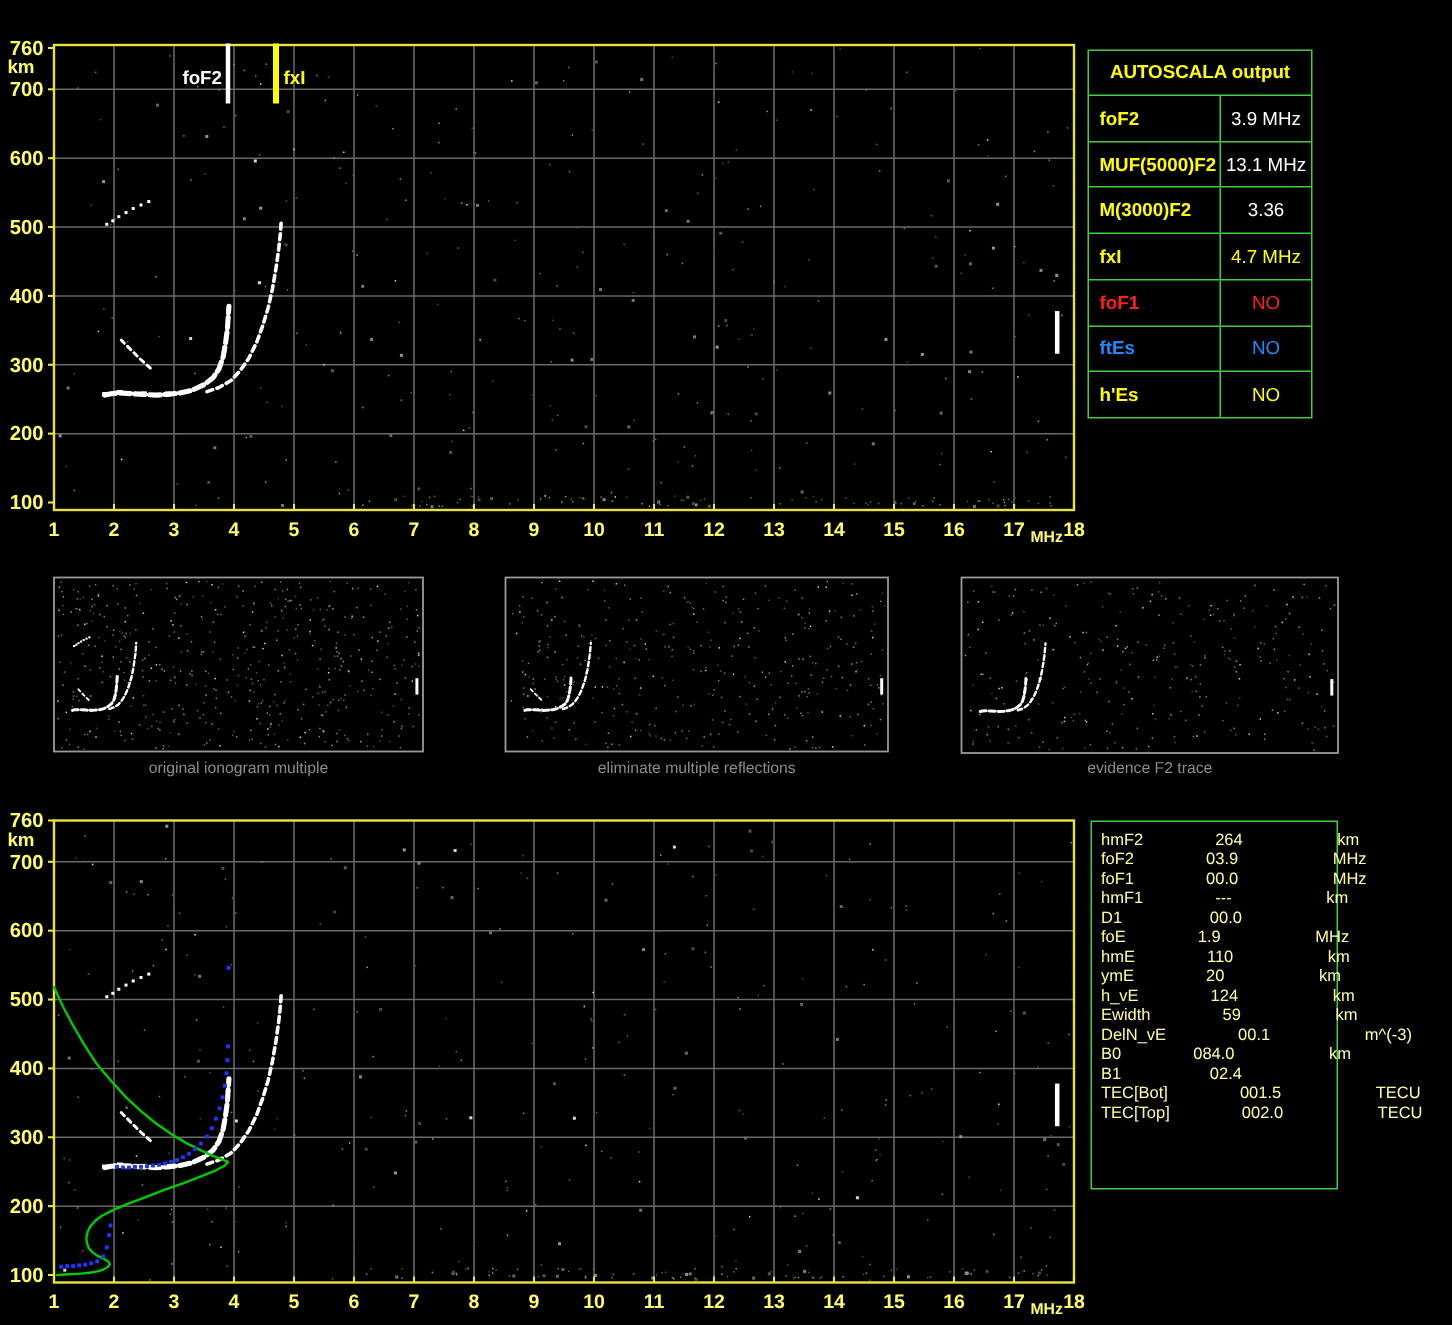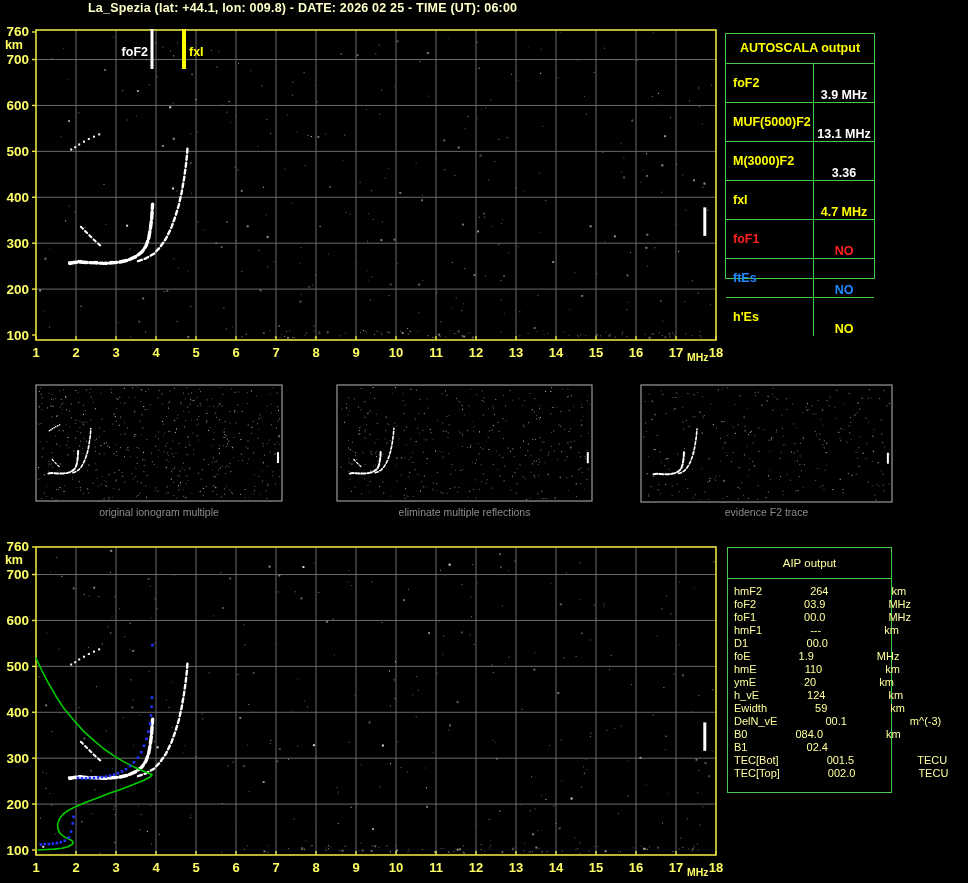--- a/index.html
+++ b/index.html
@@ -10,21 +10,21 @@
          letter-spacing:.2px;white-space:nowrap;}
   
   .as-table{position:absolute;left:725px;top:33px;width:150px;height:246px;border:1px solid #44cc44;
             box-sizing:border-box;background:#000;display:flex;flex-direction:column;}
   .as-header{height:29px;line-height:29px;text-align:center;color:#ffff00;font-weight:bold;
              font-size:12.5px;border-bottom:1px solid #44cc44;}
   .as-row{display:flex;flex:1;border-bottom:1px solid #44cc44;align-items:stretch;}
   .as-row:last-child{border-bottom:none;}
   .as-label{width:88px;padding-left:7px;font-weight:bold;font-size:12.5px;border-right:1px solid #44cc44;
             display:flex;align-items:center;box-sizing:border-box;}
-  .as-value{flex:1;display:flex;align-items:center;justify-content:center;font-weight:bold;font-size:12.5px;margin-top:24px;}
+  .as-value{flex:1;display:flex;align-items:center;justify-content:center;font-weight:normal;font-size:12.5px;}
   
   .aip-table{position:absolute;left:727px;top:547px;width:165px;height:246px;border:1px solid #44cc44;
              box-sizing:border-box;color:#ffff9e;font-size:11px;background:#000;}
   .aip-header{height:30px;line-height:30px;text-align:center;font-size:11.5px;border-bottom:1px solid #44cc44;}
   .aip-body{padding:6px 0 0 6px;}
   .aip-row{display:flex;height:13px;line-height:13px;white-space:nowrap;gap:48px;}
   .aip-name{width:58px;}
   .aip-value{width:42px;text-align:center;}
   .aip-unit{padding-left:15px;}
   .aip-flag{margin-left:12px;}
@@ -2270,21 +2270,20 @@
         <rect x="746.7" y="446.2" width="1" height="1" fill="#484848"></rect>
         <rect x="793.5" y="423.4" width="1" height="1" fill="#646464"></rect>
         <rect x="823.7" y="447.4" width="1" height="1" fill="#949494"></rect>
         <rect x="878.5" y="485.7" width="1" height="1" fill="#565656"></rect>
         <polyline points="653.5,474.3 655.0,474.0 657.2,473.8 660.2,474.0 663.1,474.2 666.1,474.3 669.1,474.2 672.0,473.8 675.0,473.1 677.9,471.7 680.1,469.9 681.6,467.6 682.6,464.4 683.2,460.9 683.7,457.3 683.9,453.8 684.0,451.5" fill="none" stroke="#ffffff" stroke-width="2" stroke-linecap="round" stroke-dasharray="4 2"></polyline>
         <polyline points="678.6,473.5 681.6,472.4 684.6,470.6 686.8,468.1 689.0,464.8 690.9,460.7 692.4,456.4 693.7,451.8 694.7,447.0 695.6,441.7 696.3,436.8 696.7,432.5 697.0,429.0" fill="none" stroke="#ffffff" stroke-width="1.6" stroke-linecap="round" stroke-dasharray="3 2"></polyline>
         <rect x="886.8658823529412" y="452.71818181818185" width="2" height="10.990909090909042" fill="#ffffff"></rect>
         <rect x="641" y="385" width="251" height="117" fill="none" stroke="#9a9a9a" stroke-width="1.2"></rect>
       </g>
     </svg>
-  <div class="title">La_Spezia (lat: +44.1, lon: 009.8) - DATE: 2026 02 25 - TIME (UT): 06:00</div>
 
   <div class="as-table">
     <div class="as-header">AUTOSCALA output</div>
   <div class="as-row">
         <div class="as-label" style="color: rgb(255, 255, 0);">foF2</div>
         <div class="as-value" style="color: rgb(255, 255, 255);">3.9 MHz</div>
       </div>
       <div class="as-row">
         <div class="as-label" style="color: rgb(255, 255, 0);">MUF(5000)F2</div>
         <div class="as-value" style="color: rgb(255, 255, 255); text-align: right;">13.1 MHz</div>
@@ -2305,21 +2304,20 @@
         <div class="as-label" style="color: rgb(34, 136, 255);">ftEs</div>
         <div class="as-value" style="color: rgb(34, 136, 255);">NO</div>
       </div>
       <div class="as-row">
         <div class="as-label" style="color: rgb(255, 255, 0);">h'Es</div>
         <div class="as-value" style="color: rgb(255, 255, 0);">NO</div>
       </div>
     </div>
 
   <div class="aip-table">
-    <div class="aip-header">AIP output</div>
     <div class="aip-body">
         <div class="aip-row">
           <div class="aip-name">hmF2</div>
           <div class="aip-value">264</div>
           <div class="aip-unit">km</div>
         </div>
         <div class="aip-row">
           <div class="aip-name">foF2</div>
           <div class="aip-value">03.9</div>
           <div class="aip-unit">MHz</div>

